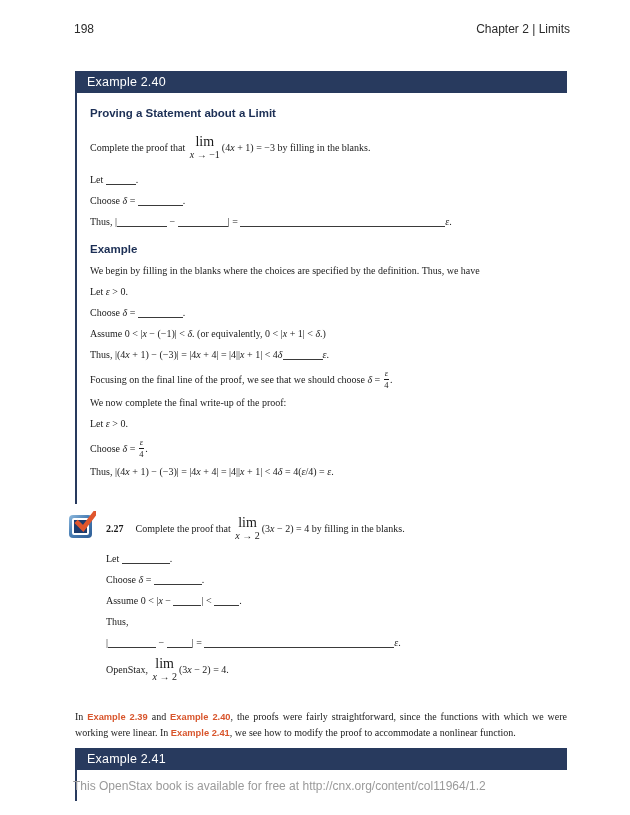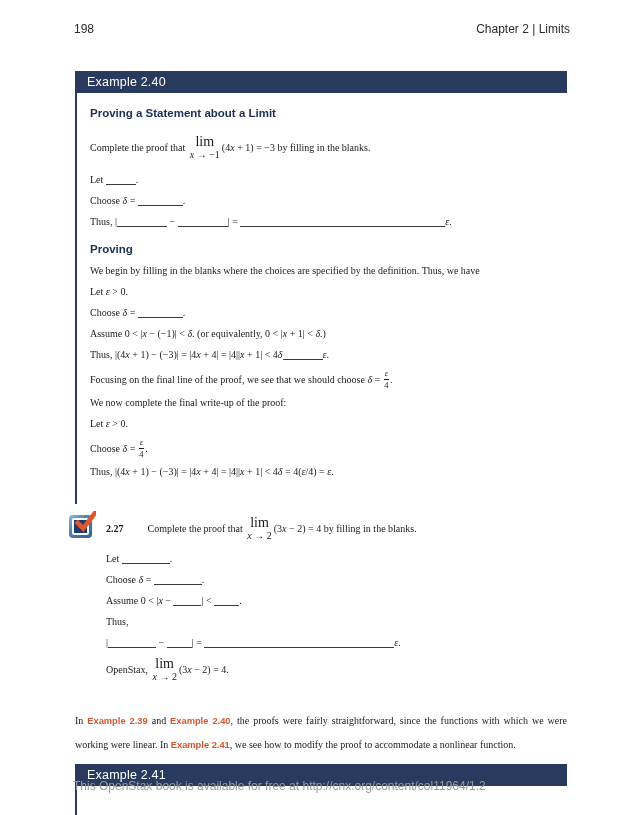--- a/index.html
+++ b/index.html
@@ -35,21 +35,21 @@
     font-weight: bold; font-size: 11.5px; color: #1c2f55;
   }
   .ex-title { margin: 4px 0 16px 0; }
   .sol-heading { margin: 14px 0 9px 0; }
 
   .tline { font-size: 10px; line-height: 14px; margin-bottom: 7px; }
   .proof-lines .tline:first-child { margin-bottom: 13px; }
   .cp-lines .tline:first-child { margin-bottom: 11px; }
 
   .var { font-style: italic; }
-  .bnum { font-weight: bold; margin-right: 24px; }
+  .bnum { font-weight: bold; margin-right: 12px; }
   .blank {
     display: inline-block; height: 11px; vertical-align: -2px;
     border-bottom: 1px solid #3a3a3a;
   }
   .lim { display: inline-block; text-align: center; vertical-align: -7px; line-height: 1; margin: 0 2px; }
   .lim-top { display: block; font-size: 14px; }
   .lim-sub { display: block; font-size: 10px; margin-top: 1px; white-space: nowrap; }
   .frac { display: inline-block; text-align: center; vertical-align: -5px; line-height: 1; margin: 0 1px; }
   .frac .num { display: block; font-size: 8.5px; border-bottom: 1px solid #1a1a1a; padding: 0 1px 1px 1px; }
   .frac .den { display: block; font-size: 8.5px; padding-top: 1px; }
@@ -66,21 +66,21 @@
     background: linear-gradient(135deg, #8db9dd 0%, #4a7fb5 45%, #2e5e96 100%);
   }
   .cp-box-inner {
     position: absolute; left: 3px; top: 6px; width: 17px; height: 17px;
     background: #1d3c6e; border: 2px solid #ffffff; border-radius: 2px;
   }
   .cp-check { position: absolute; left: 5px; top: -1px; width: 22px; height: 22px; }
   .cp-content { flex: 1; padding-top: 4px; }
 
   .body-paragraph { margin-top: 20px; }
-  .body-paragraph .tline { line-height: 23px; text-align: justify; margin-bottom: 1px; }
+  .body-paragraph .tline { line-height: 15px; text-align: justify; margin-bottom: 1px; }
   .ex41 { margin-top: 7px; }
   .ex41-body { border-left: 2px solid #283a5e; height: 31px; }
 
   .pg-footer {
     position: absolute; top: 779px; left: 73px;
     font-family: "Liberation Sans", sans-serif;
     font-size: 12px; color: #9a9a9a;
   }
 </style>
 </head>
@@ -98,21 +98,21 @@
     <div>
       <div class="ex-bar">Example 2.40</div>
       <div class="ex-body">
         <div class="ex-title">Proving a Statement about a Limit</div>
         <div class="proof-lines">
             <div class="tline"><span>Complete the proof that </span><span class="lim"><span class="lim-top">lim</span><span class="lim-sub"><span class="var">x</span><span> → −1</span></span></span><span>(4</span><span class="var">x</span><span> + 1) = −3 by filling in the blanks.</span></div>
             <div class="tline"><span>Let </span><span class="blank" style="width: 30px;"></span><span>.</span></div>
             <div class="tline"><span>Choose </span><span class="var">δ</span><span> = </span><span class="blank" style="width: 45px;"></span><span>.</span></div>
             <div class="tline"><span>Thus, |</span><span class="blank" style="width: 50px;"></span><span> − </span><span class="blank" style="width: 50px;"></span><span>| = </span><span class="blank" style="width: 205px;"></span><span class="var">ε</span><span>.</span></div>
           </div>
-        <div class="sol-heading">Proving</div>
+        <div class="sol-heading">Example</div>
         <div class="sol-lines">
             <div class="tline"><span>We begin by filling in the blanks where the choices are specified by the definition. Thus, we have</span></div>
             <div class="tline"><span>Let </span><span class="var">ε</span><span> &gt; 0.</span></div>
             <div class="tline"><span>Choose </span><span class="var">δ</span><span> = </span><span class="blank" style="width: 45px;"></span><span>.</span></div>
             <div class="tline"><span>Assume 0 &lt; |</span><span class="var">x</span><span> − (−1)| &lt; </span><span class="var">δ</span><span>. (or equivalently, 0 &lt; |</span><span class="var">x</span><span> + 1| &lt; </span><span class="var">δ</span><span>.)</span></div>
             <div class="tline"><span>Thus, |(4</span><span class="var">x</span><span> + 1) − (−3)| = |4</span><span class="var">x</span><span> + 4| = |4||</span><span class="var">x</span><span> + 1| &lt; 4</span><span class="var">δ</span><span class="blank" style="width: 40px;"></span><span class="var">ε</span><span>.</span></div>
             <div class="tline"><span>Focusing on the final line of the proof, we see that we should choose </span><span class="var">δ</span><span> = </span><span class="frac"><span class="num"><span class="var">ε</span></span><span class="den"><span>4</span></span></span><span>.</span></div>
             <div class="tline"><span>We now complete the final write-up of the proof:</span></div>
             <div class="tline"><span>Let </span><span class="var">ε</span><span> &gt; 0.</span></div>
             <div class="tline"><span>Choose </span><span class="var">δ</span><span> = </span><span class="frac"><span class="num"><span class="var">ε</span></span><span class="den"><span>4</span></span></span><span>.</span></div>

